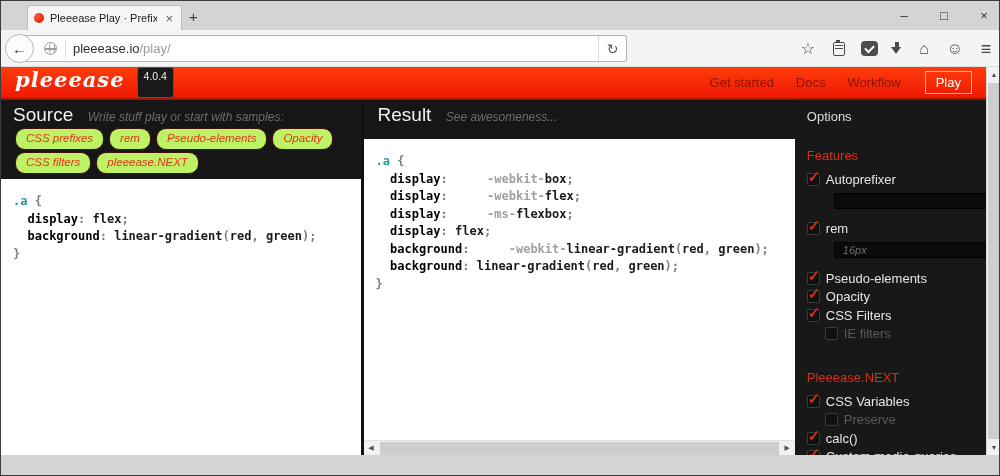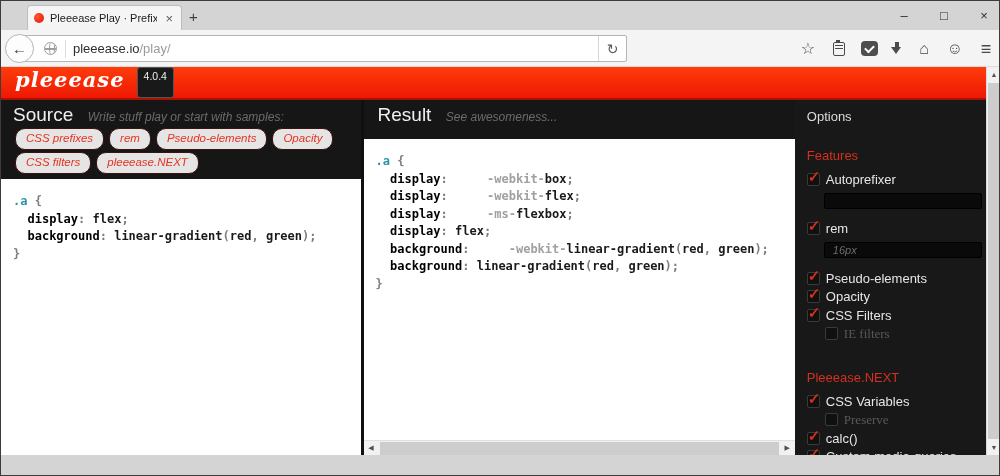--- a/index.html
+++ b/index.html
@@ -84,21 +84,21 @@
   .nav-link { font-size:13px; color:#8c1405; }
   .play-btn { font-size:13px; color:#fff; border:1px solid #f2b7ad; padding:3px 10px; margin-left:2px; }
 
   .cols { flex:1; display:flex; min-height:0; }
   .source-col { width:394px; border-right:3px solid #101010; display:flex; flex-direction:column; background:#fff; }
   .result-col { width:469px; display:flex; flex-direction:column; background:#fff; position:relative; }
   .panel-head { background:#161616; min-height:39px; padding:5px 0 4px 12px; line-height:19px; }
   .result-col .panel-head { padding-left:14px; }
   .panel-title { color:#f0f0f0; font-size:19px; margin-right:10px; }
   .panel-hint { color:#6c6c6c; font-size:12px; font-style:italic; margin-right:6px; }
-  .pill { display:inline-block; background:#e5e5e5; border:1px solid #3d120c; color:#e8321f;
+  .pill { display:inline-block; background:#bef264; border:1px solid #3d120c; color:#e8321f;
           font-size:11.5px; font-style:italic; border-radius:10px; padding:0px 10px 1px;
           margin:1px 3px 1px 2px; white-space:nowrap; }
   .editor { flex:1; background:#fff; overflow:hidden; padding:14px 0 0 12px;
             font-family:"DejaVu Sans Mono", monospace; font-size:12px; font-weight:bold; }
   .cl { line-height:17.5px; white-space:pre; }
   .tk-q { color:#2b95a0; }
   .tk-b { color:#7d7d7d; }
   .tk-p { color:#000000; }
   .tk-v { color:#1a1a1a; }
   .tk-m { color:#a0a0a0;margin-left:32px; }
@@ -110,27 +110,27 @@
   .hs-arrow { width:15px; text-align:center; font-size:7px; color:#505050; }
   .hs-thumb { height:13px; background:#cdcdcd; flex:1; margin:0 1px; }
 
   
   .options { width:206px; background:#181818; color:#e6e6e6; padding:9px 10px 0 12px;
              font-size:13px; overflow:hidden; }
   .opt-title { color:#dcdcdc; margin-bottom:24px; }
   .group-heading { color:#d5301d; margin:0 0 7px; }
   .opt-group + .opt-group { margin-top:27px; }
   .opt-row { display:flex; align-items:center; height:18.5px; }
-  .opt-row.sub { margin-left:18px;font-family:Liberation Serif, serif; }
+  .opt-row.sub { margin-left:18px; }
   .opt-row.sub .opt-label { color:#595959; }
   .cbx { position:relative; width:13px; height:13px; background:#101010; border:1px solid #3a3a3a;
          border-radius:2px; margin-right:6px; flex:0 0 auto; }
   .ck { position:absolute; left:0px; top:-5px; color:#d5301d; font-size:15px; font-weight:bold; line-height:15px; }
   .opt-input { display:block; width:158px; height:16px; background:#0a0a0a; border:1px solid #000;
-               border-radius:2px; margin:4px 0 11px 17px; color:#6e6e6e; font-size:11px;
+               border-radius:2px; margin:4px 0 11px 27px; color:#6e6e6e; font-size:11px;
                font-style:italic; padding:0 8px; font-family:"Liberation Sans", sans-serif; }
 
   
   .vscroll { width:15px; background:#f1f1f1; border-left:1px solid #dadada;
              display:flex; flex-direction:column; align-items:center; }
   .vs-arrow { height:15px; width:15px; text-align:center; font-size:7px; color:#505050; line-height:15px; }
   .vs-thumb { width:13px; background:#cdcdcd; flex:1; margin:1px 0; }
 </style>
 </head>
 <body>
@@ -174,20 +174,28 @@
     </div>
   </div>
 
 
   <div class="page">
     <div class="page-main">
 
       <div class="red-header">
         <span class="logo">pleeease</span>
         <span class="version">4.0.4</span>
+        <span class="top-nav">
+          <span id="nav-links" style="display:flex;gap:22px;">
+              <span class="nav-link">Get started</span>
+              <span class="nav-link">Docs</span>
+              <span class="nav-link">Workflow</span>
+            </span>
+          <span class="play-btn">Play</span>
+        </span>
       </div>
 
       <div class="cols">
 
         <div class="source-col">
           <div class="panel-head">
             <span class="panel-title">Source</span>
             <span class="panel-hint">Write stuff play or start with samples:</span>
             <span id="samples"><span class="pill">CSS prefixes</span><span class="pill">rem</span><span class="pill">Pseudo-elements</span><span class="pill">Opacity</span><span class="pill">CSS filters</span><span class="pill">pleeease.NEXT</span></span>
           </div>

